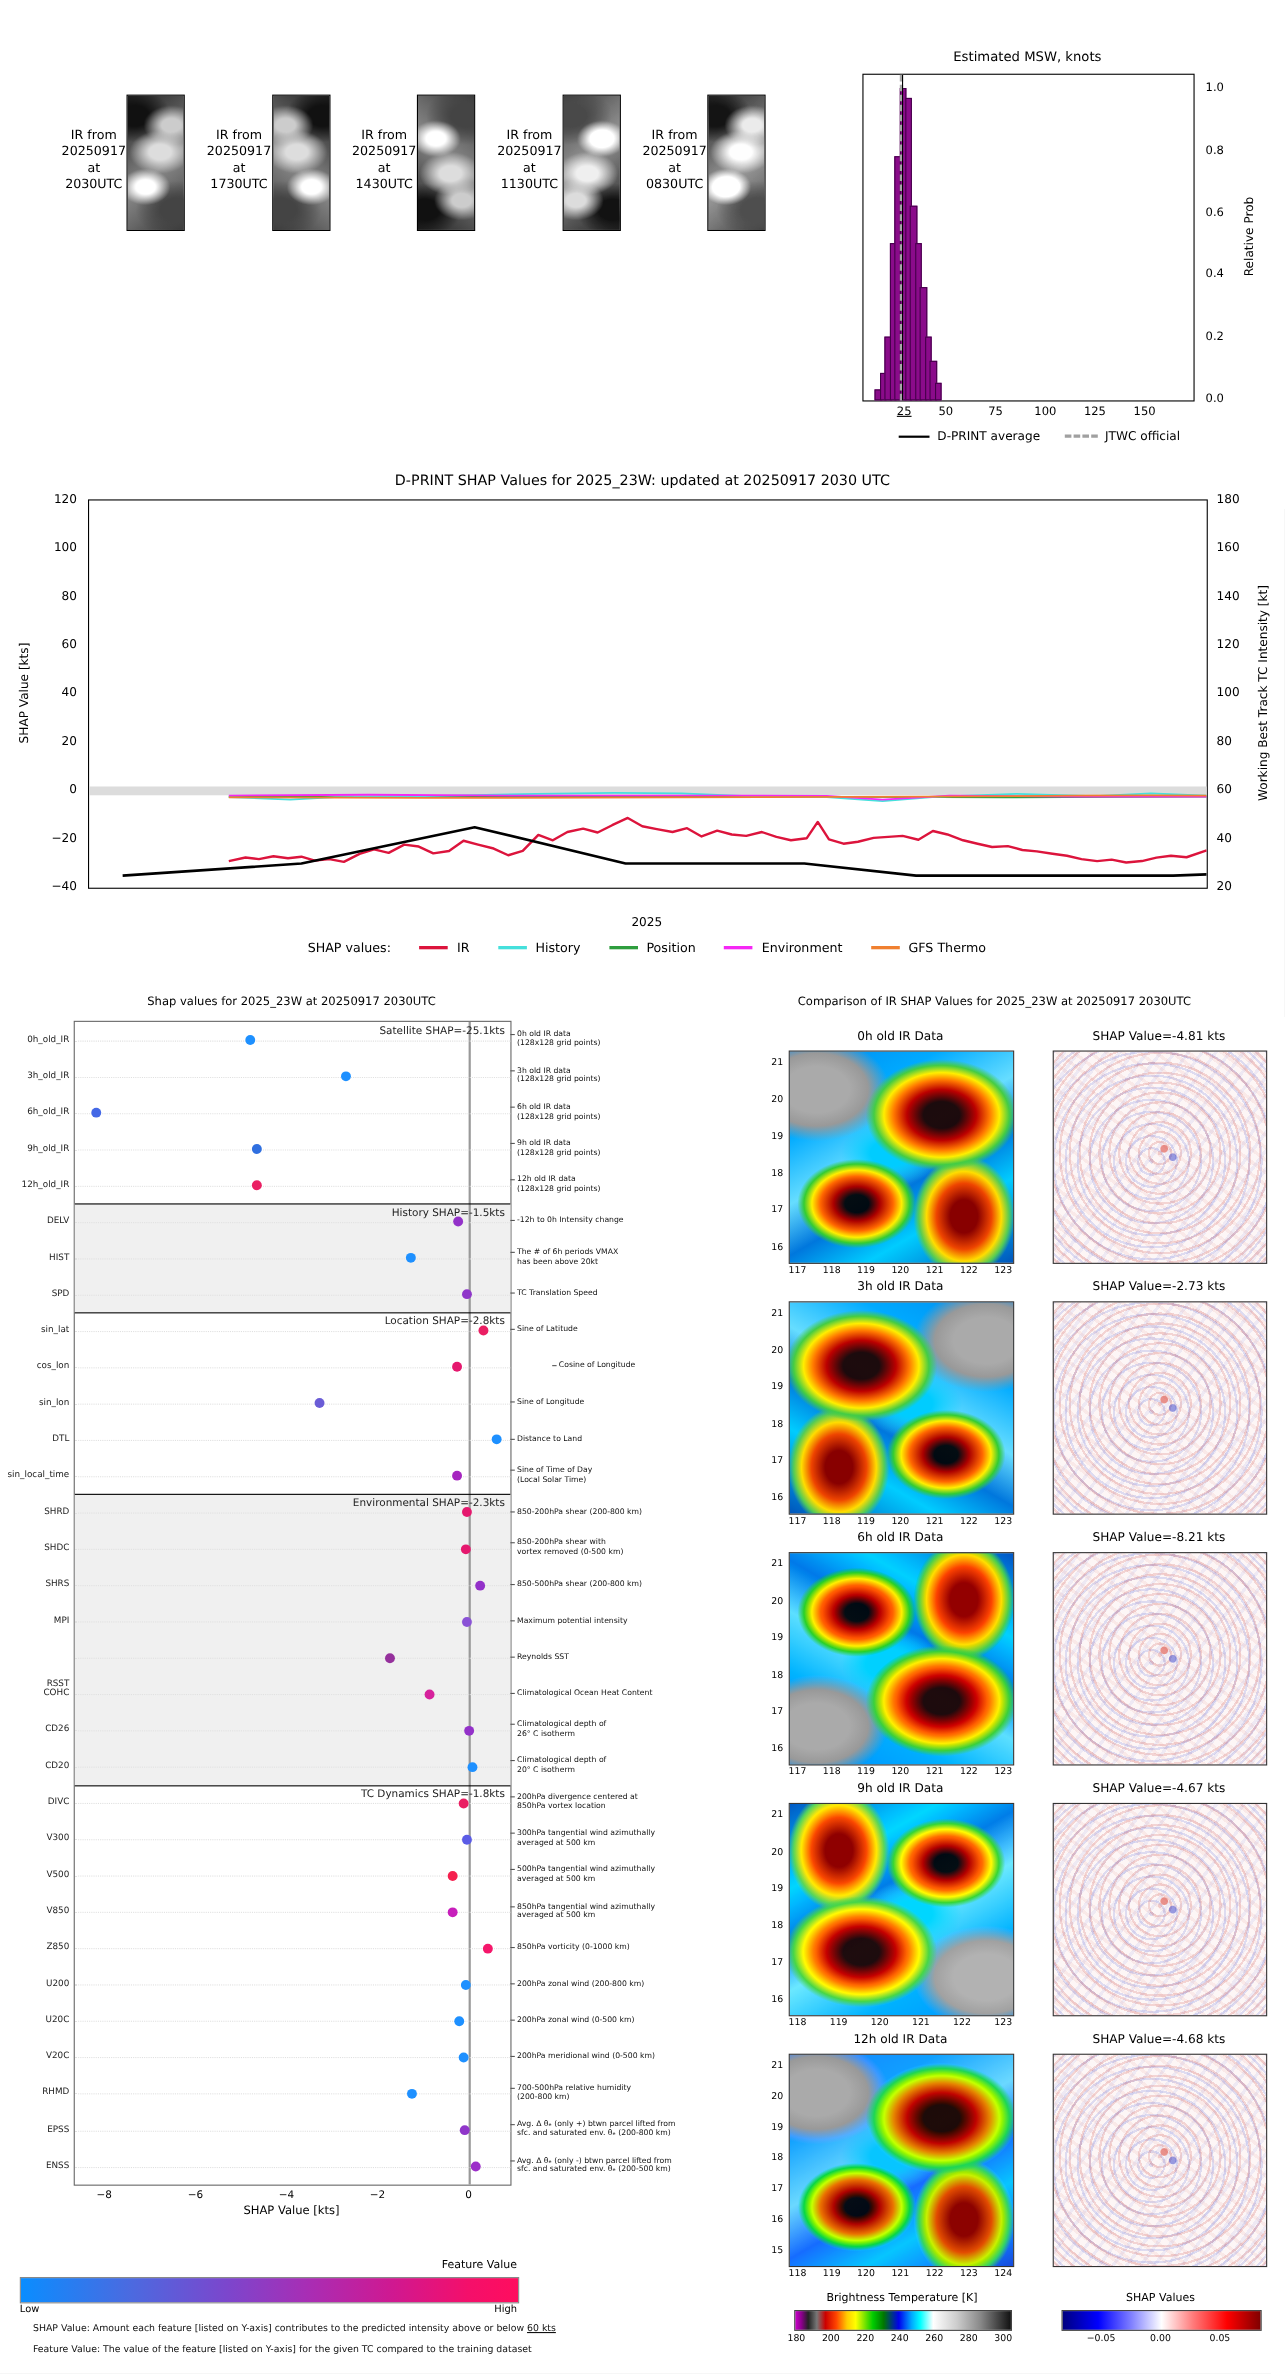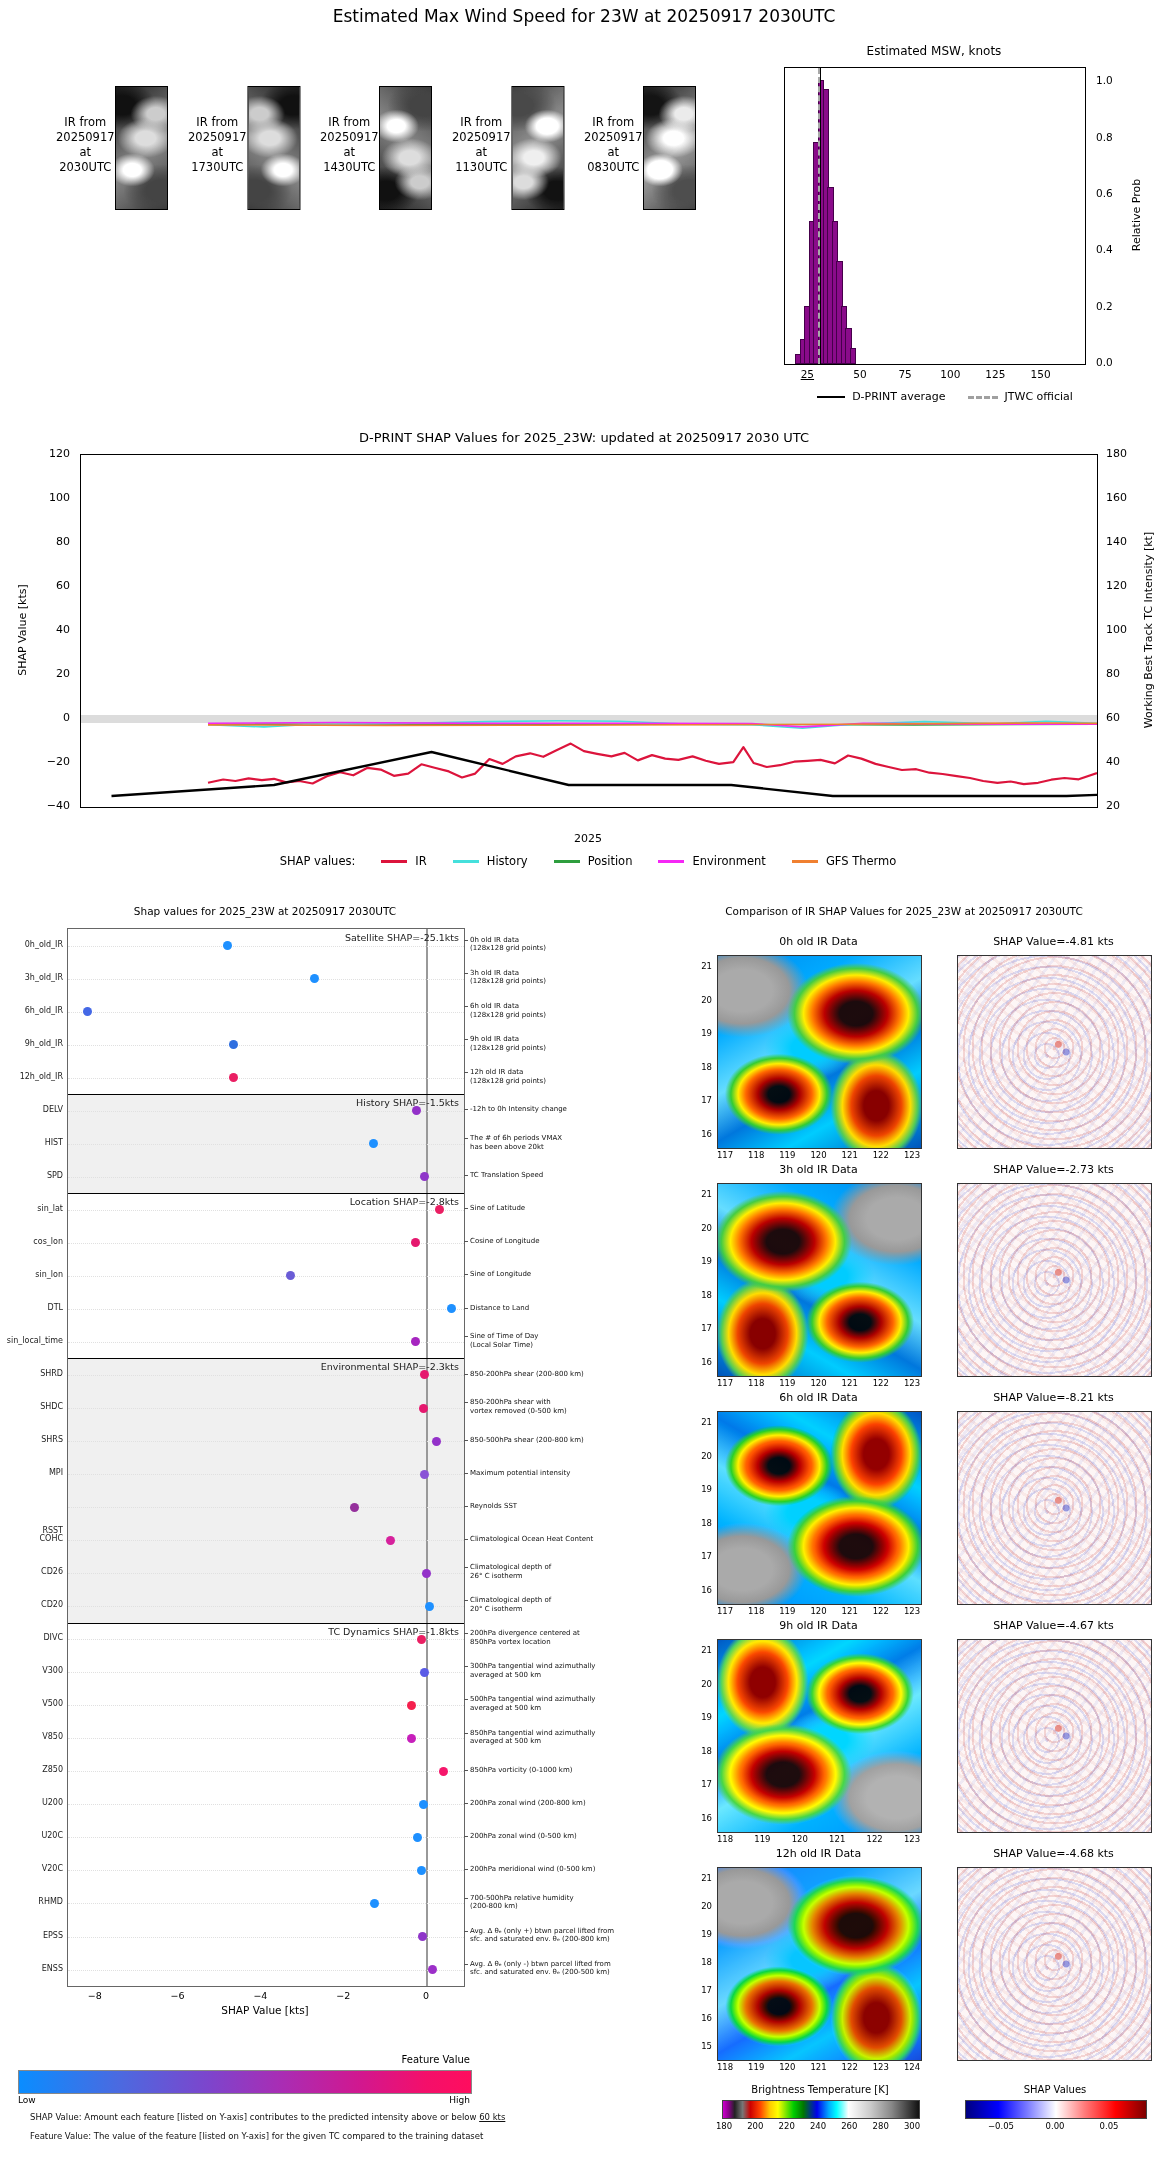--- a/index.html
+++ b/index.html
@@ -98,21 +98,20 @@
     background:linear-gradient(90deg,#cc00cc 0%,#880088 3%,#222222 6%,#777777 10%,#cc0000 14%,#ff4400 19%,#ffcc00 24%,#ffff00 28%,#00cc00 36%,#007700 41%,#0000ee 48%,#00aaff 54%,#00ffff 58%,#ffffff 64%,#cccccc 75%,#888888 86%,#111111 100%);}
   #sv-bar{left:965px;top:2100px;width:180px;height:17px;border:0.5px solid #444;
     background:linear-gradient(90deg,#00007f 0%,#0000ff 18%,#7a7aff 34%,#ffffff 50%,#ff7a7a 66%,#ff0000 83%,#7f0000 100%);}
   .cbt{position:absolute;font-size:8.5px;width:34px;text-align:center;}
 </style>
 </head>
 <body>
 
 <div class="page">
 
-  <div class="abs main-title">Estimated Max Wind Speed for 23W at 20250917 2030UTC</div>
   <div class="abs" id="thumbs">
       <div class="thumb">
         <div class="thumb-label">
           <div>IR from</div>
           <div>20250917</div>
           <div>at 2030UTC</div>
         </div>
         <div class="ir-thumb"></div>
       </div>
       <div class="thumb">
@@ -169,21 +168,21 @@
     </div>
   <div class="abs" id="hist-yticks" style="left:1090px;top:67px;width:34px;height:296px;">
       <div class="tick" style="left: 6px; top: 7.1px;">1.0</div>
       <div class="tick" style="left: 6px; top: 63.5px;">0.8</div>
       <div class="tick" style="left: 6px; top: 119.9px;">0.6</div>
       <div class="tick" style="left: 6px; top: 176.2px;">0.4</div>
       <div class="tick" style="left: 6px; top: 232.6px;">0.2</div>
       <div class="tick" style="left: 6px; top: 289px;">0.0</div>
     </div>
   <div class="abs" id="hist-xticks" style="left:784px;top:368px;width:300px;height:14px;">
-      <div class="tick" style="left: 16.7px; top: 0px; width: 28px; text-align: left; text-decoration: underline;">25</div>
+      <div class="tick" style="left: 16.7px; top: 0px; width: 28px; text-align: right; text-decoration: underline;">25</div>
       <div class="tick" style="left: 61.9px; top: 0px; width: 28px; text-align: center;">50</div>
       <div class="tick" style="left: 107.1px; top: 0px; width: 28px; text-align: center;">75</div>
       <div class="tick" style="left: 152.3px; top: 0px; width: 28px; text-align: center;">100</div>
       <div class="tick" style="left: 197.4px; top: 0px; width: 28px; text-align: center;">125</div>
       <div class="tick" style="left: 242.6px; top: 0px; width: 28px; text-align: center;">150</div>
     </div>
   <div class="rot" style="left:1136px;top:215px;">Relative Prob</div>
   <div class="abs" id="hist-legend">
     <span><span class="leg-line"></span><span>D-PRINT average</span></span>
     <span><span class="leg-dash"></span><span>JTWC official</span></span>
@@ -372,21 +371,21 @@
 (128x128 grid points)</div>
       <div class="anno" style="top: 106.8px;">9h old IR data
 (128x128 grid points)</div>
       <div class="anno" style="top: 139.8px;">12h old IR data
 (128x128 grid points)</div>
       <div class="anno" style="top: 177.3px;">-12h to 0h Intensity change</div>
       <div class="anno" style="top: 205.9px;">The # of 6h periods VMAX
 has been above 20kt</div>
       <div class="anno" style="top: 243.3px;">TC Translation Speed</div>
       <div class="anno" style="top: 276.4px;">Sine of Latitude</div>
-      <div class="anno" style="top: 309.4px;">Cosine of Longitude</div>
+      <div class="anno" style="top: 309.4px; margin-left: 38px;">Cosine of Longitude</div>
       <div class="anno" style="top: 342.4px;">Sine of Longitude</div>
       <div class="anno" style="top: 375.5px;">Distance to Land</div>
       <div class="anno" style="top: 404.1px;">Sine of Time of Day
 (Local Solar Time)</div>
       <div class="anno" style="top: 441.5px;">850-200hPa shear (200-800 km)</div>
       <div class="anno" style="top: 470.2px;">850-200hPa shear with
 vortex removed (0-500 km)</div>
       <div class="anno" style="top: 507.6px;">850-500hPa shear (200-800 km)</div>
       <div class="anno" style="top: 540.6px;">Maximum potential intensity</div>
       <div class="anno" style="top: 573.6px;">Reynolds SST</div>

